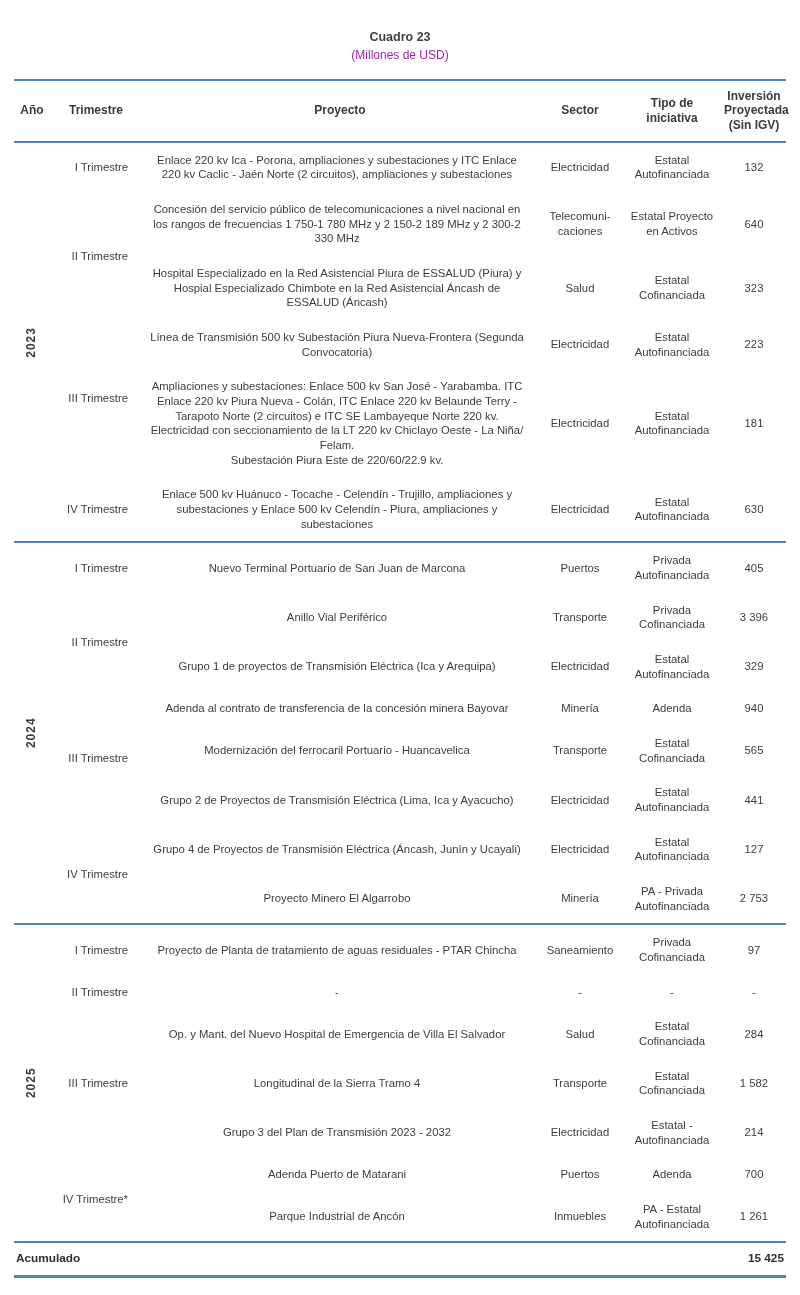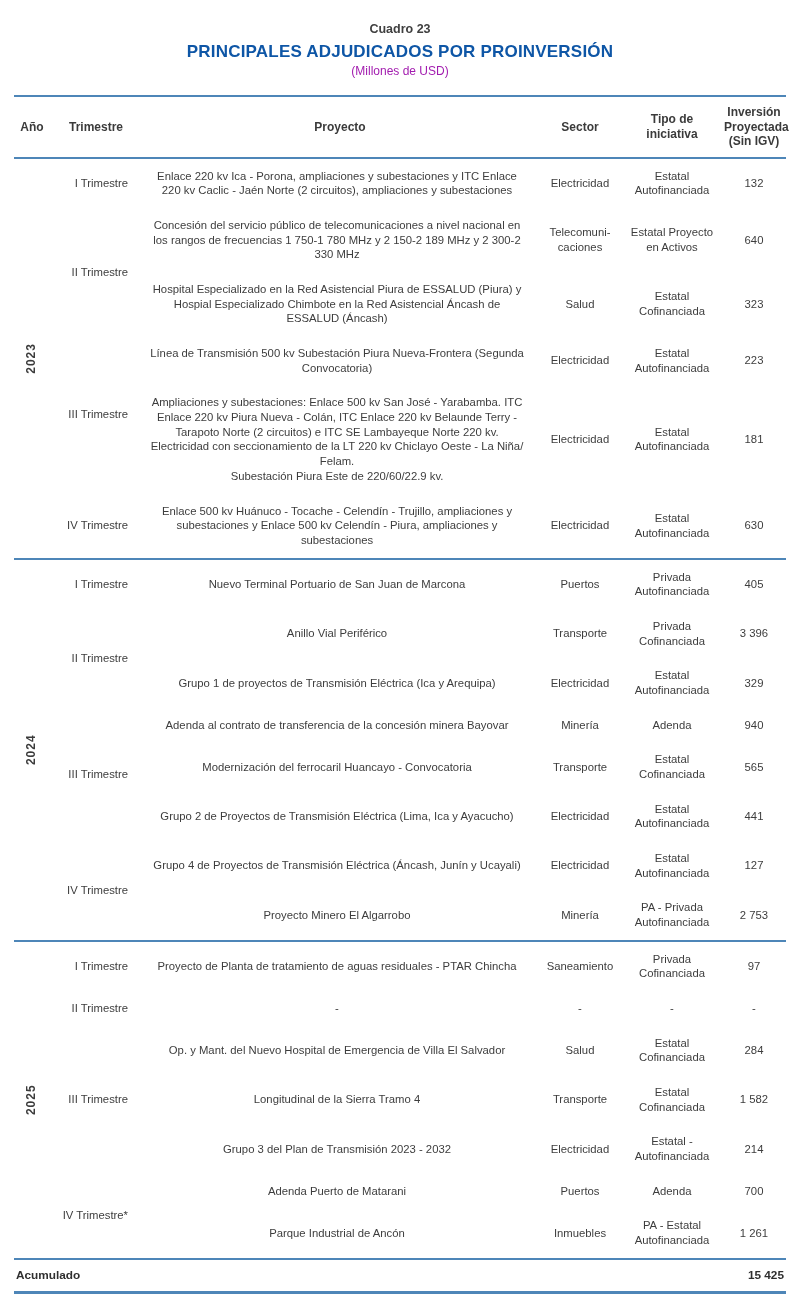--- a/index.html
+++ b/index.html
@@ -7,21 +7,21 @@
     --accent:#0e56a6;
     --text:#3d3d3d;
   }
   html,body{margin:0;padding:0;background:#ffffff;}
   body{
     width:800px;
     font-family:"Liberation Sans","DejaVu Sans",sans-serif;
     color:var(--text);
     -webkit-font-smoothing:antialiased;
   }
-  .page{width:772px;margin:8px auto;padding-top:14px;}
+  .page{width:772px;margin:16px auto;padding-top:14px;}
   .title-block{text-align:center;line-height:1.25;}
   .table-number{font-size:12.5px;font-weight:bold;color:#404040;}
   .page-title{font-size:17px;font-weight:bold;color:var(--accent);margin-top:3px;letter-spacing:.2px;}
   .page-subtitle{font-size:12px;color:#a21caf;margin-top:2px;}
 
   table{
     border-collapse:collapse;
     table-layout:fixed;
     width:772px;
     margin-top:16px;
@@ -88,21 +88,20 @@
   td.acumulado-label{text-align:left;}
   td.acumulado-total{text-align:right;white-space:nowrap;}
 </style>
 </head>
 <body>
 
 <div class="page">
 
   <div class="title-block">
     <div class="table-number">Cuadro 23</div>
-    <div class="page-title">PRINCIPALES ADJUDICADOS POR PROINVERSIÓN</div>
     <div class="page-subtitle">(Millones de USD)</div>
   </div>
 
   <table>
     <colgroup>
       <col class="c-year">
         <col class="c-quarter">
         <col class="c-project">
       <col class="c-sector">
         <col class="c-initiative">
@@ -184,21 +183,21 @@
           <td class="investment-cell">329</td>
         </tr>
         <tr>
           <td class="quarter-cell" rowspan="3">III Trimestre</td>
           <td class="project-cell">Adenda al contrato de transferencia de la concesión minera Bayovar</td>
           <td class="sector-cell">Minería</td>
           <td class="initiative-cell">Adenda</td>
           <td class="investment-cell">940</td>
         </tr>
         <tr>
-          <td class="project-cell">Modernización del ferrocaril Huancayo - Convocatoria</td>
+          <td class="project-cell">Modernización del ferrocaril Portuario - Huancavelica</td>
           <td class="sector-cell">Transporte</td>
           <td class="initiative-cell">Estatal Cofinanciada</td>
           <td class="investment-cell">565</td>
         </tr>
         <tr>
           <td class="project-cell">Grupo 2 de Proyectos de Transmisión Eléctrica (Lima, Ica y Ayacucho)</td>
           <td class="sector-cell">Electricidad</td>
           <td class="initiative-cell">Estatal Autofinanciada</td>
           <td class="investment-cell">441</td>
         </tr>

